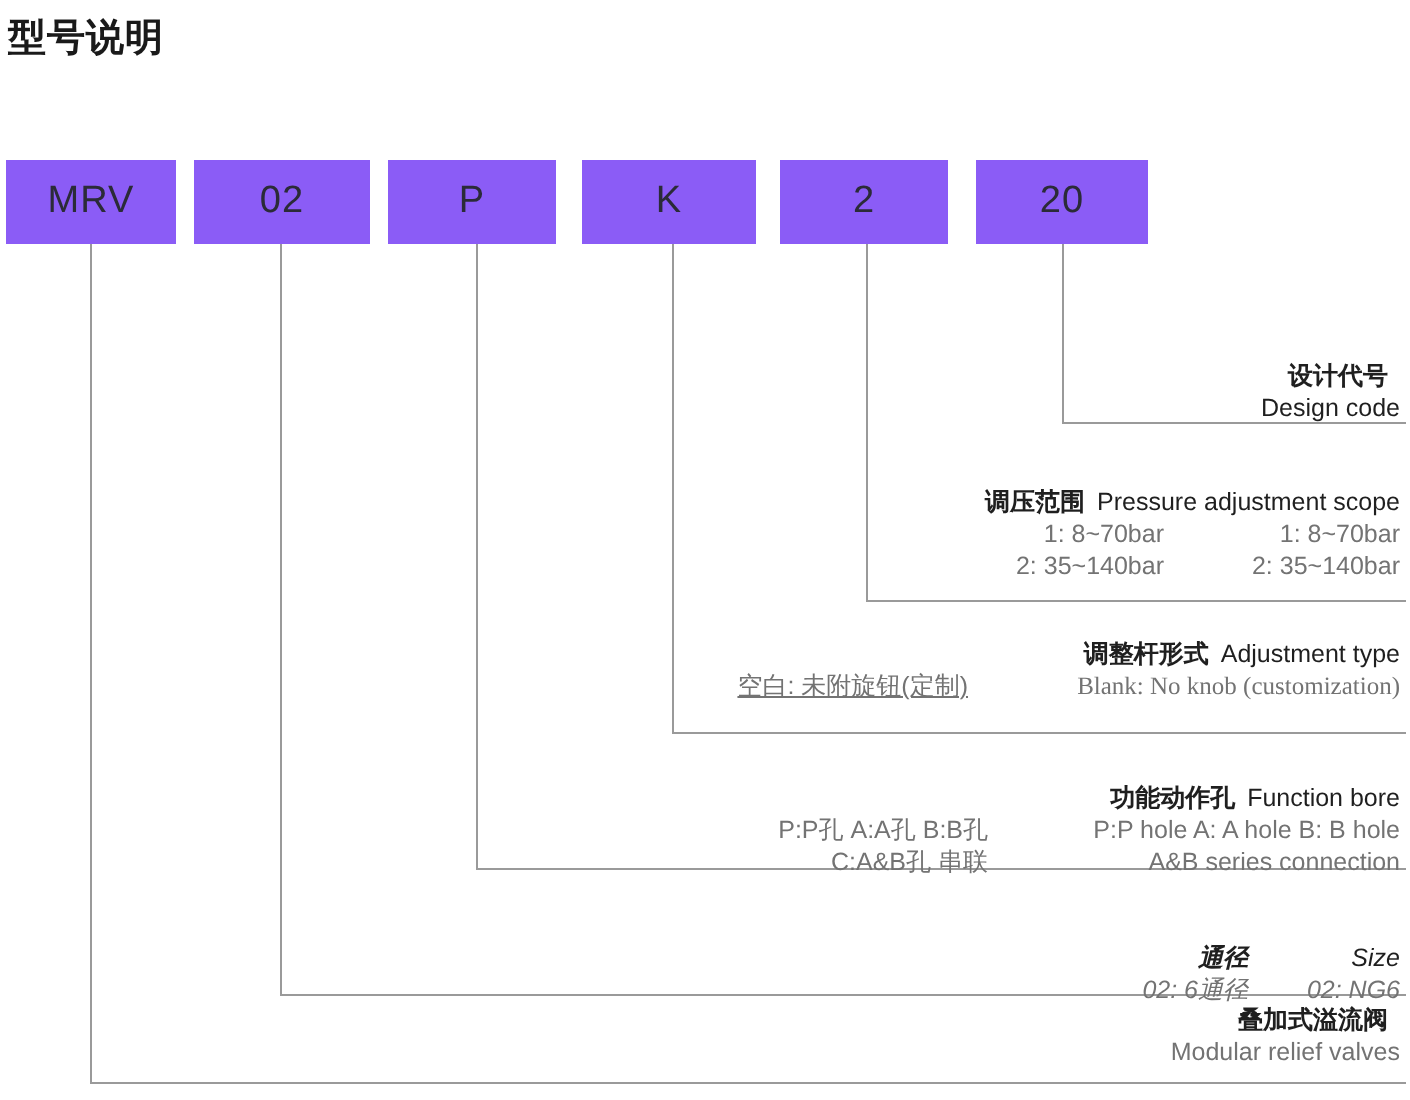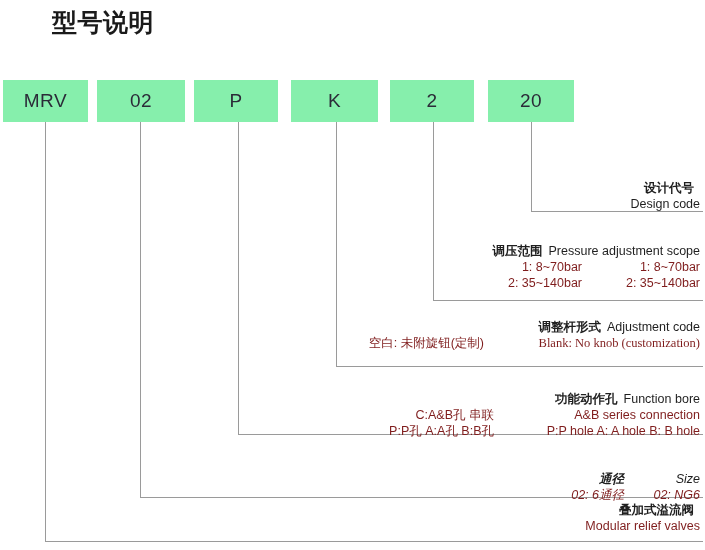--- a/index.html
+++ b/index.html
@@ -13,41 +13,40 @@
     font-family: "Liberation Sans", "DejaVu Sans", sans-serif;
     color: #231f20;
     position: relative;
     overflow: hidden;
   }
 
   #page-title {
     position: absolute;
     left: 4px;
     top: 6px;
-    font-size: 25px;
+    font-size: 19px;
     font-weight: bold;
     letter-spacing: 0.5px;
     color: #1a1a1a;
     white-space: nowrap;
-    margin-left: 48px;
   }
 
   
   #code-row {
     position: absolute;
     left: 0;
     top: 80px;
     width: 705px;
     height: 42px;
   }
   .code-box {
     position: absolute;
     top: 0;
     height: 42px;
-    background: #86efac;
+    background: #8b5cf6;
     display: flex;
     align-items: center;
     justify-content: center;
     font-size: 19px;
     font-weight: normal;
     color: #2b2b38;
     letter-spacing: 0.5px;
   }
 
   
@@ -69,36 +68,36 @@
   }
   .label-head {
     font-size: 12.5px;
     font-weight: bold;
     color: #1f1f1f;
   }
   .label-head .zh { margin-right: 6px; text-align: right; }
   .label-head .en { font-weight: normal; }
   .label-line {
     font-size: 12.5px;
-    color: #7f1d1d;
+    color: #737373;
   }
   .label-line .zh {
     display: inline-block;
     text-align: right;
     margin-right: 6px;
   }
   .label-line .en {
     display: inline-block;
     text-align: right;
   }
 
   
   .row-pressure .label-line .zh { width: 150px; }
   .row-pressure .label-line .en { width: 112px; }
-  .row-adjust   .label-line .zh { width: 150px; }
+  .row-adjust   .label-line .zh { width: 150px; text-decoration: underline; }
   .row-adjust   .label-line .en { width: 210px; font-family: Liberation Serif, serif; }
   .row-bore     .label-line .zh { width: 150px; }
   .row-bore     .label-line .en { width: 200px; }
   .row-size     .label-line .zh { width: 90px; }
   .row-size     .label-line .en { width: 70px; }
 
   .row-design   { top: 180px; }
   .row-pressure { top: 243px; }
   .row-adjust   { top: 319px; }
   .row-bore     { top: 391px; }
@@ -149,36 +148,36 @@
   <div class="label-line">
     <span class="zh">1: 8~70bar</span><span class="en">1: 8~70bar</span>
   </div>
   <div class="label-line">
     <span class="zh">2: 35~140bar</span><span class="en">2: 35~140bar</span>
   </div>
 </div>
 
 <div class="label-row row-adjust">
   <div class="label-head">
-    <span class="zh">调整杆形式</span><span class="en">Adjustment code</span>
+    <span class="zh">调整杆形式</span><span class="en">Adjustment type</span>
   </div>
   <div class="label-line">
     <span class="zh">空白: 未附旋钮(定制)</span><span class="en">Blank: No knob (customization)</span>
   </div>
 </div>
 
 <div class="label-row row-bore">
   <div class="label-head">
     <span class="zh">功能动作孔</span><span class="en">Function bore</span>
   </div>
   <div class="label-line">
-    <span class="zh">C:A&amp;B孔 串联</span><span class="en">A&amp;B series connection</span>
+    <span class="zh">P:P孔  A:A孔  B:B孔</span><span class="en">P:P hole   A: A hole   B: B hole</span>
   </div>
   <div class="label-line">
-    <span class="zh">P:P孔  A:A孔  B:B孔</span><span class="en">P:P hole   A: A hole   B: B hole</span>
+    <span class="zh">C:A&amp;B孔 串联</span><span class="en">A&amp;B series connection</span>
   </div>
 </div>
 
 <div class="label-row row-size">
   <div class="label-head">
     <span class="zh">通径</span><span class="en">Size</span>
   </div>
   <div class="label-line">
     <span class="zh">02: 6通径</span><span class="en">02: NG6</span>
   </div>

